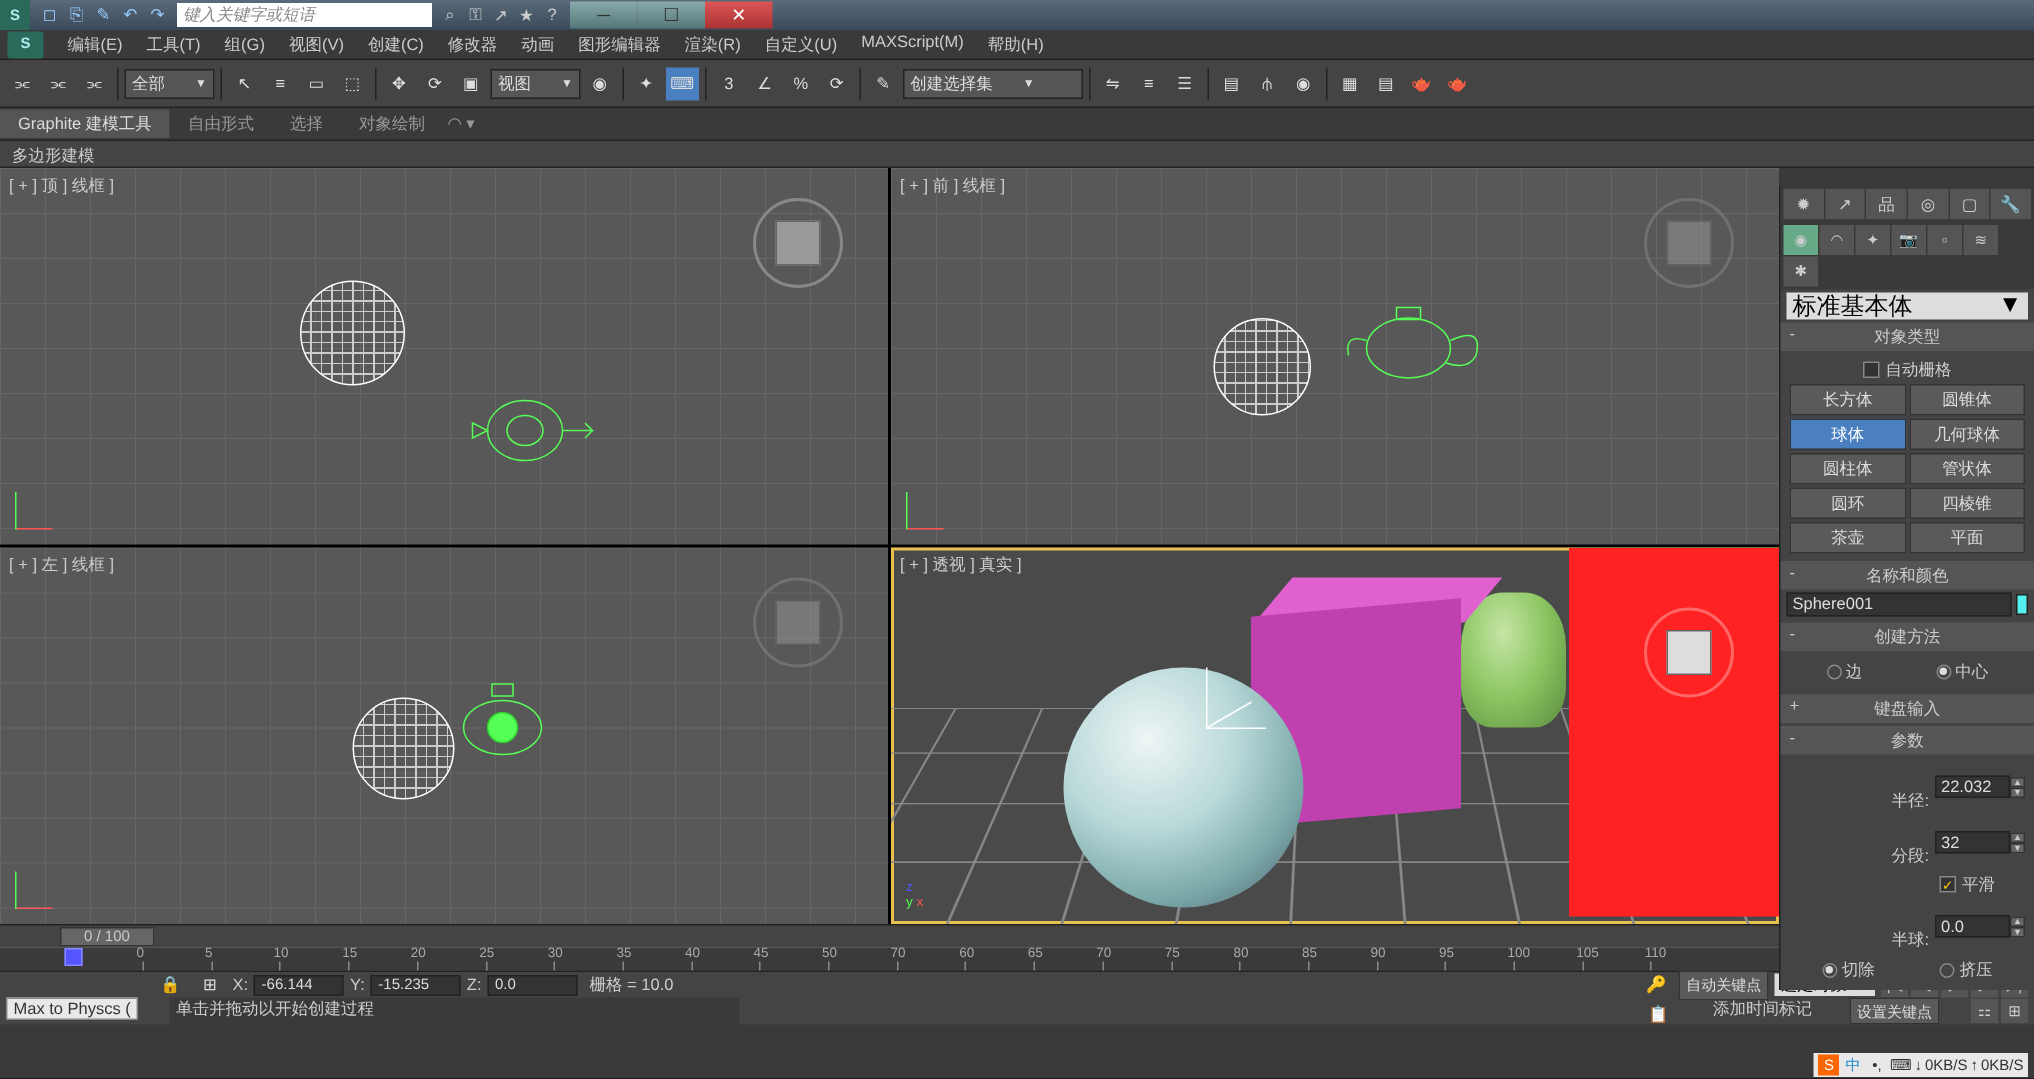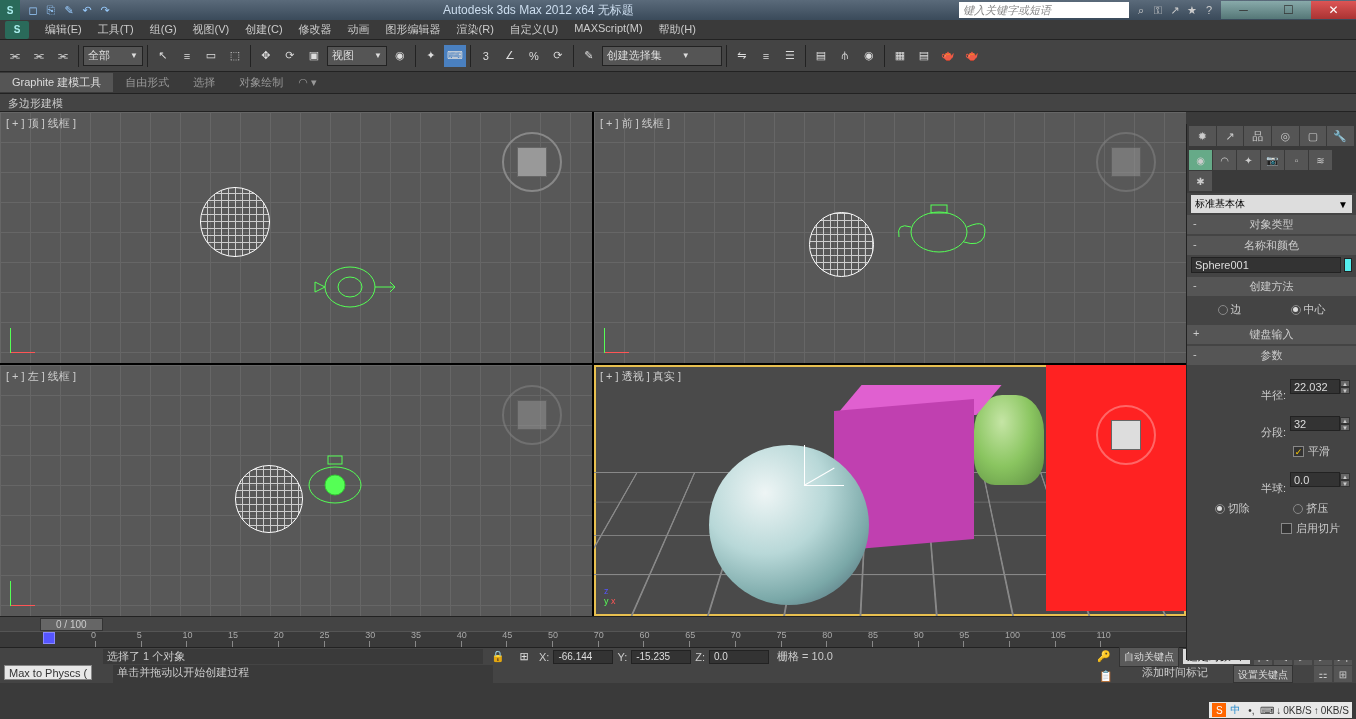--- a/index.html
+++ b/index.html
@@ -83,21 +83,21 @@
 .persp-axis { position:absolute; left:10px; bottom:10px; font-size:9px; }
 .persp-axis .ax { color:#f55; } .persp-axis .ay { color:#5f5; } .persp-axis .az { color:#55f; }
 
 
 .cmd-panel { position: absolute; right: 0; top: 124px; width: 170px; height: 536px; background: #444; border-left: 1px solid #222; overflow: hidden; }
 .cmd-tabs { display: flex; background: #3a3a3a; gap: 1px; padding: 2px; }
 .cmd-tab { flex: 1; height: 20px; background: #555; display: flex; align-items: center; justify-content: center; }
 .cmd-subtabs { display: flex; flex-wrap: wrap; gap: 1px; padding: 2px; background: #3a3a3a; }
 .cmd-subtab { width: 23px; height: 20px; background: #555; display: flex; align-items: center; justify-content: center; font-size: 10px; }
 .cmd-subtab.active { background: #6a8; }
-.cmd-dropdown { margin: 2px 4px; height: 18px; background: #ddd; color: #000; padding: 0 4px; display: flex; align-items: center; justify-content: space-between; font-size:10px;}
+.cmd-dropdown { margin: 2px 4px; height: 18px; background: #ddd; color: #000; padding: 0 4px; display: flex; align-items: center; justify-content: space-between; font-size:16px;}
 .rollout-head { background: #555; padding: 2px 6px; margin-top: 2px; color: #ccc; text-align: center; position: relative; font-size:11px;}
 .rollout-head .toggle { position: absolute; left: 6px; }
 .rollout-body { padding: 3px 6px; }
 .btn-grid { display: grid; grid-template-columns: 1fr 1fr; gap: 2px; }
 .prim-btn { background: #5a5a5a; border: 1px solid #333; padding: 2px; text-align: center; color: #ddd; font-size:11px;}
 .prim-btn.selected { background: #4a80c0; color: #fff; }
 .checkbox-row { display: flex; align-items: center; gap: 4px; padding: 2px 0; justify-content: center; }
 .checkbox { width: 11px; height: 11px; border: 1px solid #888; background: #333; display:inline-flex; align-items:center; justify-content:center; font-size:9px; color:#fc0;}
 .name-input { display: flex; align-items: center; gap: 3px; padding: 2px 4px; }
 .name-input input { flex: 1; background: #333; border: 1px solid #222; color: #ddd; padding: 1px 3px; height: 16px; font-size:11px;}
@@ -141,21 +141,20 @@
 
 <div class="titlebar">
   <div class="app-icon">S</div>
   <div class="qat">
     <div class="qat-btn">◻</div>
     <div class="qat-btn">⎘</div>
     <div class="qat-btn">✎</div>
     <div class="qat-btn">↶</div>
     <div class="qat-btn">↷</div>
   </div>
-  <div class="title">Autodesk 3ds Max  2012 x64      无标题</div>
   <div class="search">键入关键字或短语</div>
   <div class="help-icons">
     <span>⌕</span>
     <span>⚿</span>
     <span>↗</span>
     <span>★</span>
     <span>?</span>
   </div>
   <div class="win-btns">
     <div class="win-btn win-min">─</div>
@@ -349,20 +348,38 @@
     <div class="cmd-subtab">▫</div>
     <div class="cmd-subtab">≋</div>
     <div class="cmd-subtab">✱</div>
   </div>
   <div class="cmd-dropdown">
       <span>标准基本体</span>
       <span>▼</span>
     </div>
 
   <div class="rollout-head"><span class="toggle">-</span><span>对象类型</span></div>
+  <div class="rollout-body">
+    <div class="checkbox-row">
+        <span class="checkbox"></span>
+        <span>自动栅格</span>
+      </div>
+    <div class="btn-grid" id="prim-grid">
+        <div class="prim-btn">长方体</div>
+        <div class="prim-btn">圆锥体</div>
+        <div class="prim-btn selected">球体</div>
+        <div class="prim-btn">几何球体</div>
+        <div class="prim-btn">圆柱体</div>
+        <div class="prim-btn">管状体</div>
+        <div class="prim-btn">圆环</div>
+        <div class="prim-btn">四棱锥</div>
+        <div class="prim-btn">茶壶</div>
+        <div class="prim-btn">平面</div>
+      </div>
+  </div>
 
   <div class="rollout-head"><span class="toggle">-</span><span>名称和颜色</span></div>
   <div class="name-input">
     <input value="Sphere001" style="">
     <div class="color-swatch"></div>
   </div>
 
   <div class="rollout-head"><span class="toggle">-</span><span>创建方法</span></div>
   <div class="rollout-body">
     <div class="radio-row">
@@ -505,21 +522,20 @@
         <span>105</span>
       </div>
       <div class="tick">
         <span>110</span>
       </div>
     </div>
 </div>
 
 <div class="statusbar">
   <div style="width:95px"></div>
-  <div class="status-item" style="width:380px; background:#3a3a3a">选择了 1 个对象</div>
   <div class="tool-btn">🔒</div>
   <div class="tool-btn">⊞</div>
   <label>X:</label>
     <input class="status-input" value="-66.144" style="">
   <label>Y:</label>
     <input class="status-input" value="-15.235" style="">
   <label>Z:</label>
     <input class="status-input" value="0.0" style="">
   <div class="status-item">栅格 = 10.0</div>
   <div style="flex:1"></div>

